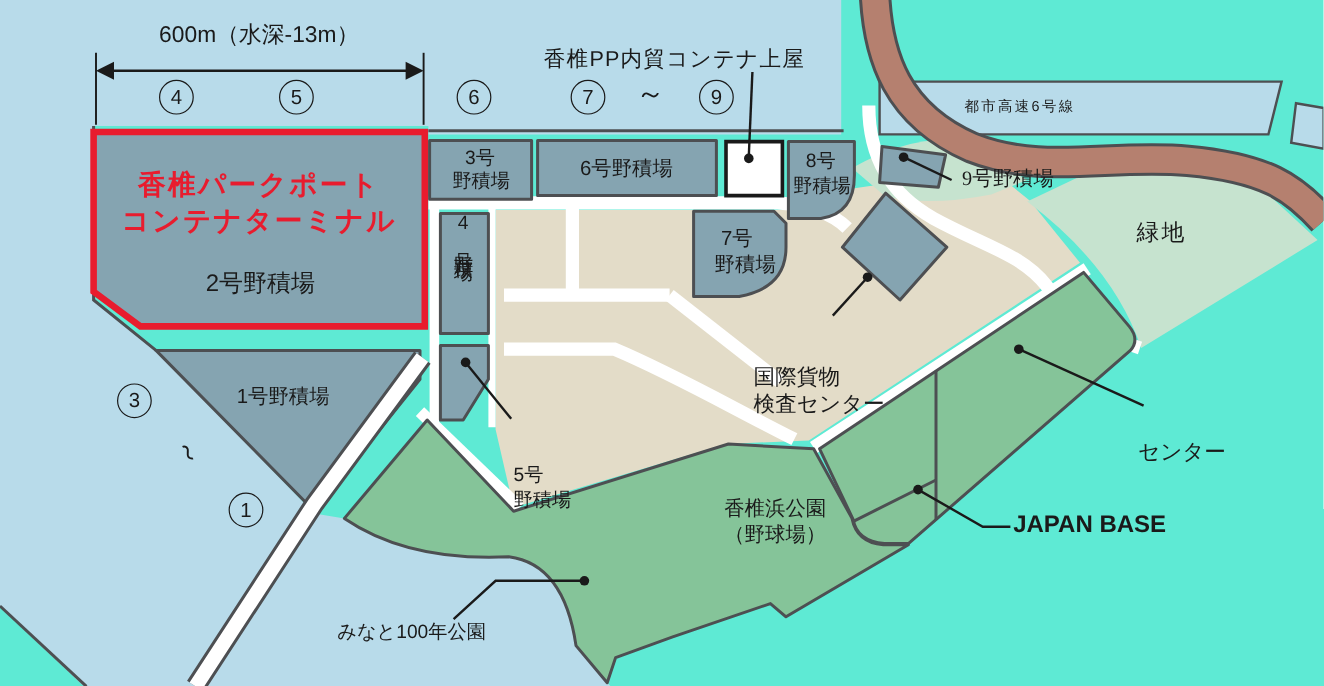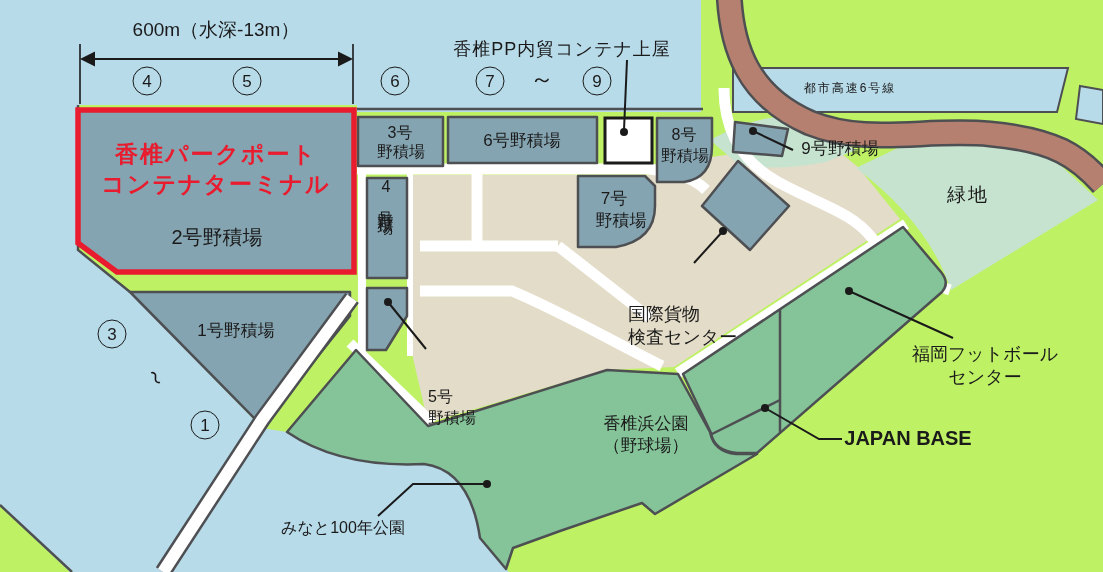--- a/index.html
+++ b/index.html
@@ -1,16 +1,16 @@
 <!DOCTYPE html>
 <html><head>
 <meta charset="utf-8">
 <style>
   html,body{margin:0;padding:0;background:#fff;}
-  #map{position:relative;width:1103px;height:572px;overflow:hidden;background:#bef264;
+  #map{position:relative;width:1103px;height:572px;overflow:hidden;background:#5eead4;
        font-family:"Liberation Sans","DejaVu Sans",sans-serif;color:#1a1a1a;}
   #map svg{position:absolute;left:0;top:0;}
   .lbl{position:absolute;transform:translate(-50%,-50%);white-space:nowrap;
        color:#1a1a1a;text-align:center;line-height:1.15;}
   .lbl-left{position:absolute;transform:translate(0,-50%);white-space:nowrap;
        color:#1a1a1a;text-align:center;line-height:1.15;margin-top:36px;}
   .red-title{color:#e81c2e;font-weight:bold;letter-spacing:2px;}
   .circled{position:absolute;transform:translate(-50%,-50%);width:27px;height:27px;
        border:1.7px solid #1a1a1a;border-radius:50%;display:flex;align-items:center;
        justify-content:center;font-size:17px;background:transparent;}
@@ -123,30 +123,29 @@
 
   <div class="lbl red-title" style="left:216px;top:154px;font-size:23px;">香椎パークポート</div>
   <div class="lbl red-title" style="left:216px;top:184px;font-size:23px;">コンテナターミナル</div>
   <div class="lbl" style="left:217px;top:237px;font-size:20px;">2号野積場</div>
 
   <div class="lbl" style="left:400px;top:133px;font-size:16px;">3号</div>
   <div class="lbl" style="left:401px;top:152px;font-size:16px;">野積場</div>
   <div class="lbl" style="left:522px;top:141px;font-size:17px;">6号野積場</div>
   <div class="lbl" style="left:684px;top:135px;font-size:16px;">8号</div>
   <div class="lbl" style="left:685px;top:156px;font-size:16px;">野積場</div>
-  <div class="lbl" style="left:840px;top:149px;font-size:17px;">9号野積場</div>
+  <div class="lbl" style="left:840px;top:149px;font-size:17px;font-family:Liberation Serif, serif;">9号野積場</div>
   <div class="lbl vertical" style="left:376px;top:178px;transform:none;font-size:16px;">4号野積場</div>
   <div class="lbl" style="left:614px;top:199px;font-size:17px;">7号</div>
   <div class="lbl" style="left:621px;top:221px;font-size:17px;">野積場</div>
   <div class="lbl-left" style="left:428px;top:361px;font-size:16px;">5号</div>
   <div class="lbl-left" style="left:428px;top:382px;font-size:16px;">野積場</div>
   <div class="lbl" style="left:236px;top:331px;font-size:17px;">1号野積場</div>
 
   <div class="lbl-left" style="left:628px;top:278px;font-size:18px;">国際貨物</div>
   <div class="lbl-left" style="left:628px;top:301px;font-size:18px;">検査センター</div>
   <div class="lbl" style="left:968px;top:195px;font-size:19px;letter-spacing:2px;">緑地</div>
-  <div class="lbl" style="left:985px;top:354px;font-size:18px;">福岡フットボール</div>
   <div class="lbl" style="left:985px;top:377px;font-size:18px;">センター</div>
   <div class="lbl" style="left:908px;top:438px;font-size:20px;font-weight:600;">JAPAN BASE</div>
   <div class="lbl" style="left:646px;top:424px;font-size:17px;">香椎浜公園</div>
   <div class="lbl" style="left:646px;top:446px;font-size:17px;">（野球場）</div>
   <div class="lbl" style="left:343px;top:528px;font-size:16px;">みなと100年公園</div>
 </div>
 
 </body></html>

